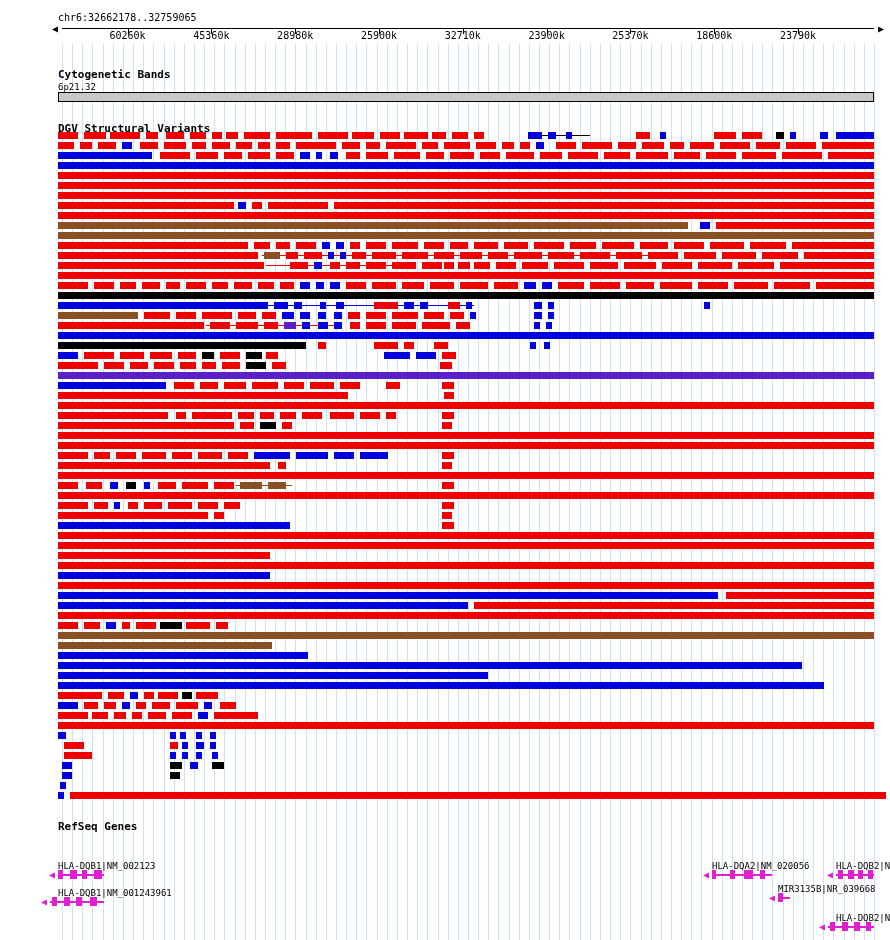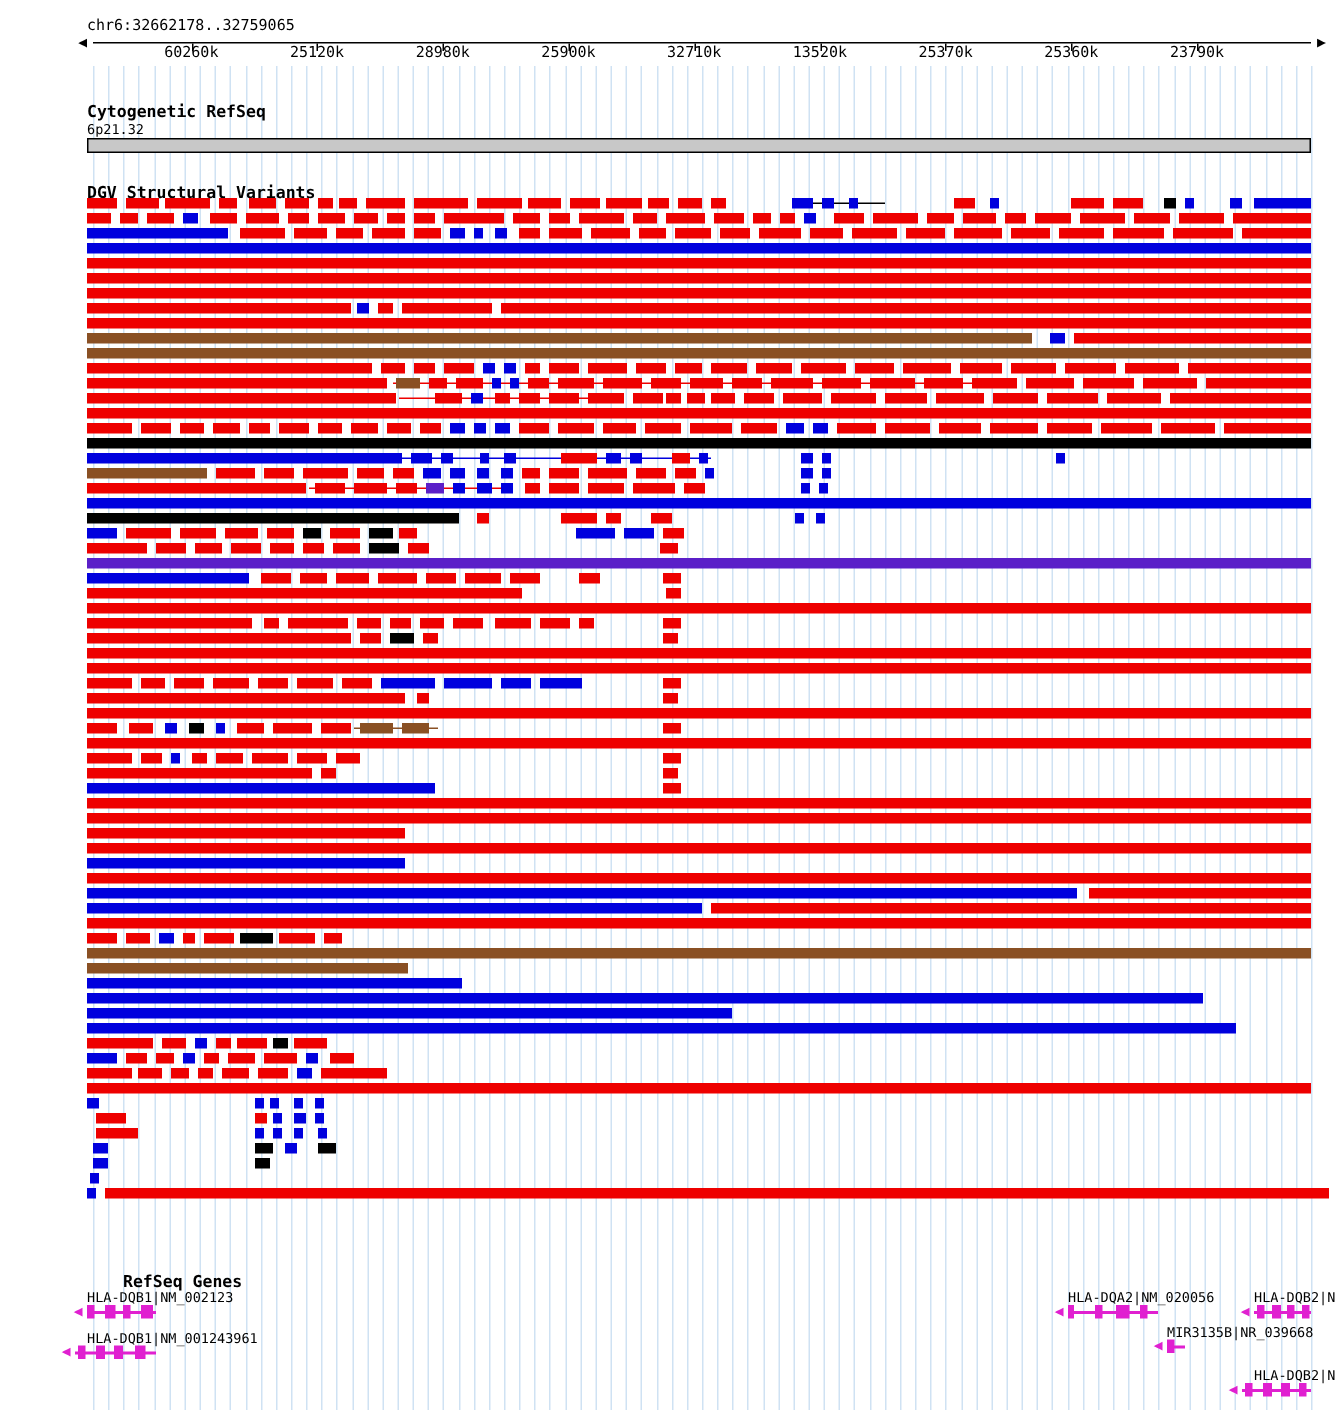--- a/index.html
+++ b/index.html
@@ -135,21 +135,21 @@
       <div class="gridline" style="left: 803px; top: 44px; height: 896px; background: rgb(207, 226, 243);"></div>
       <div class="gridline" style="left: 813px; top: 44px; height: 896px; background: rgb(207, 226, 243);"></div>
       <div class="gridline" style="left: 823px; top: 44px; height: 896px; background: rgb(207, 226, 243);"></div>
       <div class="gridline" style="left: 833px; top: 44px; height: 896px; background: rgb(207, 226, 243);"></div>
       <div class="gridline" style="left: 844px; top: 44px; height: 896px; background: rgb(207, 226, 243);"></div>
       <div class="gridline" style="left: 854px; top: 44px; height: 896px; background: rgb(207, 226, 243);"></div>
       <div class="gridline" style="left: 864px; top: 44px; height: 896px; background: rgb(207, 226, 243);"></div>
       <div class="gridline" style="left: 874px; top: 44px; height: 896px; background: rgb(207, 226, 243);"></div>
     </div>
 
-  <div class="sect-title" style="left:58px;top:68px;">Cytogenetic RefSeq</div>
+  <div class="sect-title" style="left:58px;top:68px;">Cytogenetic Bands</div>
   <div class="small-label" style="left:58px;top:82px;">6p21.32</div>
   <div class="cyto-bar"></div>
 
   <div class="sect-title" style="left:58px;top:122px;">DGV Structural Variants</div>
   <div id="variants">
       <div class="line" style="left: 530px; width: 60px; top: 3px; background: rgb(0, 0, 0);"></div>
       <div class="seg" style="left: 58px; width: 20px; top: 0px; background: rgb(238, 0, 0);"></div>
       <div class="seg" style="left: 84px; width: 22px; top: 0px; background: rgb(238, 0, 0);"></div>
       <div class="seg" style="left: 110px; width: 30px; top: 0px; background: rgb(238, 0, 0);"></div>
       <div class="seg" style="left: 146px; width: 12px; top: 0px; background: rgb(238, 0, 0);"></div>
@@ -565,21 +565,21 @@
       <div class="seg" style="left: 170px; width: 12px; top: 630px; background: rgb(0, 0, 0);"></div>
       <div class="seg" style="left: 190px; width: 8px; top: 630px; background: rgb(0, 0, 221);"></div>
       <div class="seg" style="left: 212px; width: 12px; top: 630px; background: rgb(0, 0, 0);"></div>
       <div class="seg" style="left: 62px; width: 10px; top: 640px; background: rgb(0, 0, 221);"></div>
       <div class="seg" style="left: 170px; width: 10px; top: 640px; background: rgb(0, 0, 0);"></div>
       <div class="seg" style="left: 60px; width: 6px; top: 650px; background: rgb(0, 0, 221);"></div>
       <div class="seg" style="left: 58px; width: 6px; top: 660px; background: rgb(0, 0, 221);"></div>
       <div class="seg" style="left: 70px; width: 816px; top: 660px; background: rgb(238, 0, 0);"></div>
     </div>
 
-  <div class="sect-title" style="left:58px;top:848px;margin-left:24px;">RefSeq Genes</div>
+  <div class="sect-title" style="left:58px;top:820px;">RefSeq Genes</div>
   <div id="genes">
       <div class="gene-label" style="left: 58px; top: 861px;">HLA-DQB1|NM_002123</div>
       <div class="gene-row" style="left: 0px; top: 870px; width: 890px;">
         <div class="gene-bar" style="left: 58px; width: 46px;"></div>
         <div class="gene-exon" style="left: 58px; width: 5px;"></div>
         <div class="gene-exon" style="left: 70px; width: 7px;"></div>
         <div class="gene-exon" style="left: 82px; width: 5px;"></div>
         <div class="gene-exon" style="left: 94px; width: 8px;"></div>
         <div class="gene-arrow" style="left: 49px;">◀</div>
       </div>
@@ -621,21 +621,21 @@
         <div class="gene-bar" style="left: 828px; width: 46px;"></div>
         <div class="gene-exon" style="left: 830px; width: 5px;"></div>
         <div class="gene-exon" style="left: 842px; width: 6px;"></div>
         <div class="gene-exon" style="left: 854px; width: 6px;"></div>
         <div class="gene-exon" style="left: 866px; width: 5px;"></div>
         <div class="gene-arrow" style="left: 819px;">◀</div>
       </div>
     </div>
 
 <div class="ticklabel" style="left: 127.555px;">60260k</div>
-    <div class="ticklabel" style="left: 211.364px;">25120k</div>
+    <div class="ticklabel" style="left: 211.364px;">45360k</div>
     <div class="ticklabel" style="left: 295.173px;">28980k</div>
     <div class="ticklabel" style="left: 378.982px;">25900k</div>
     <div class="ticklabel" style="left: 462.791px;">32710k</div>
-    <div class="ticklabel" style="left: 546.6px;">13520k</div>
+    <div class="ticklabel" style="left: 546.6px;">23900k</div>
     <div class="ticklabel" style="left: 630.409px;">25370k</div>
-    <div class="ticklabel" style="left: 714.218px;">25360k</div>
+    <div class="ticklabel" style="left: 714.218px;">18600k</div>
     <div class="ticklabel" style="left: 798.027px;">23790k</div>
   </div>
 
 </body></html>

